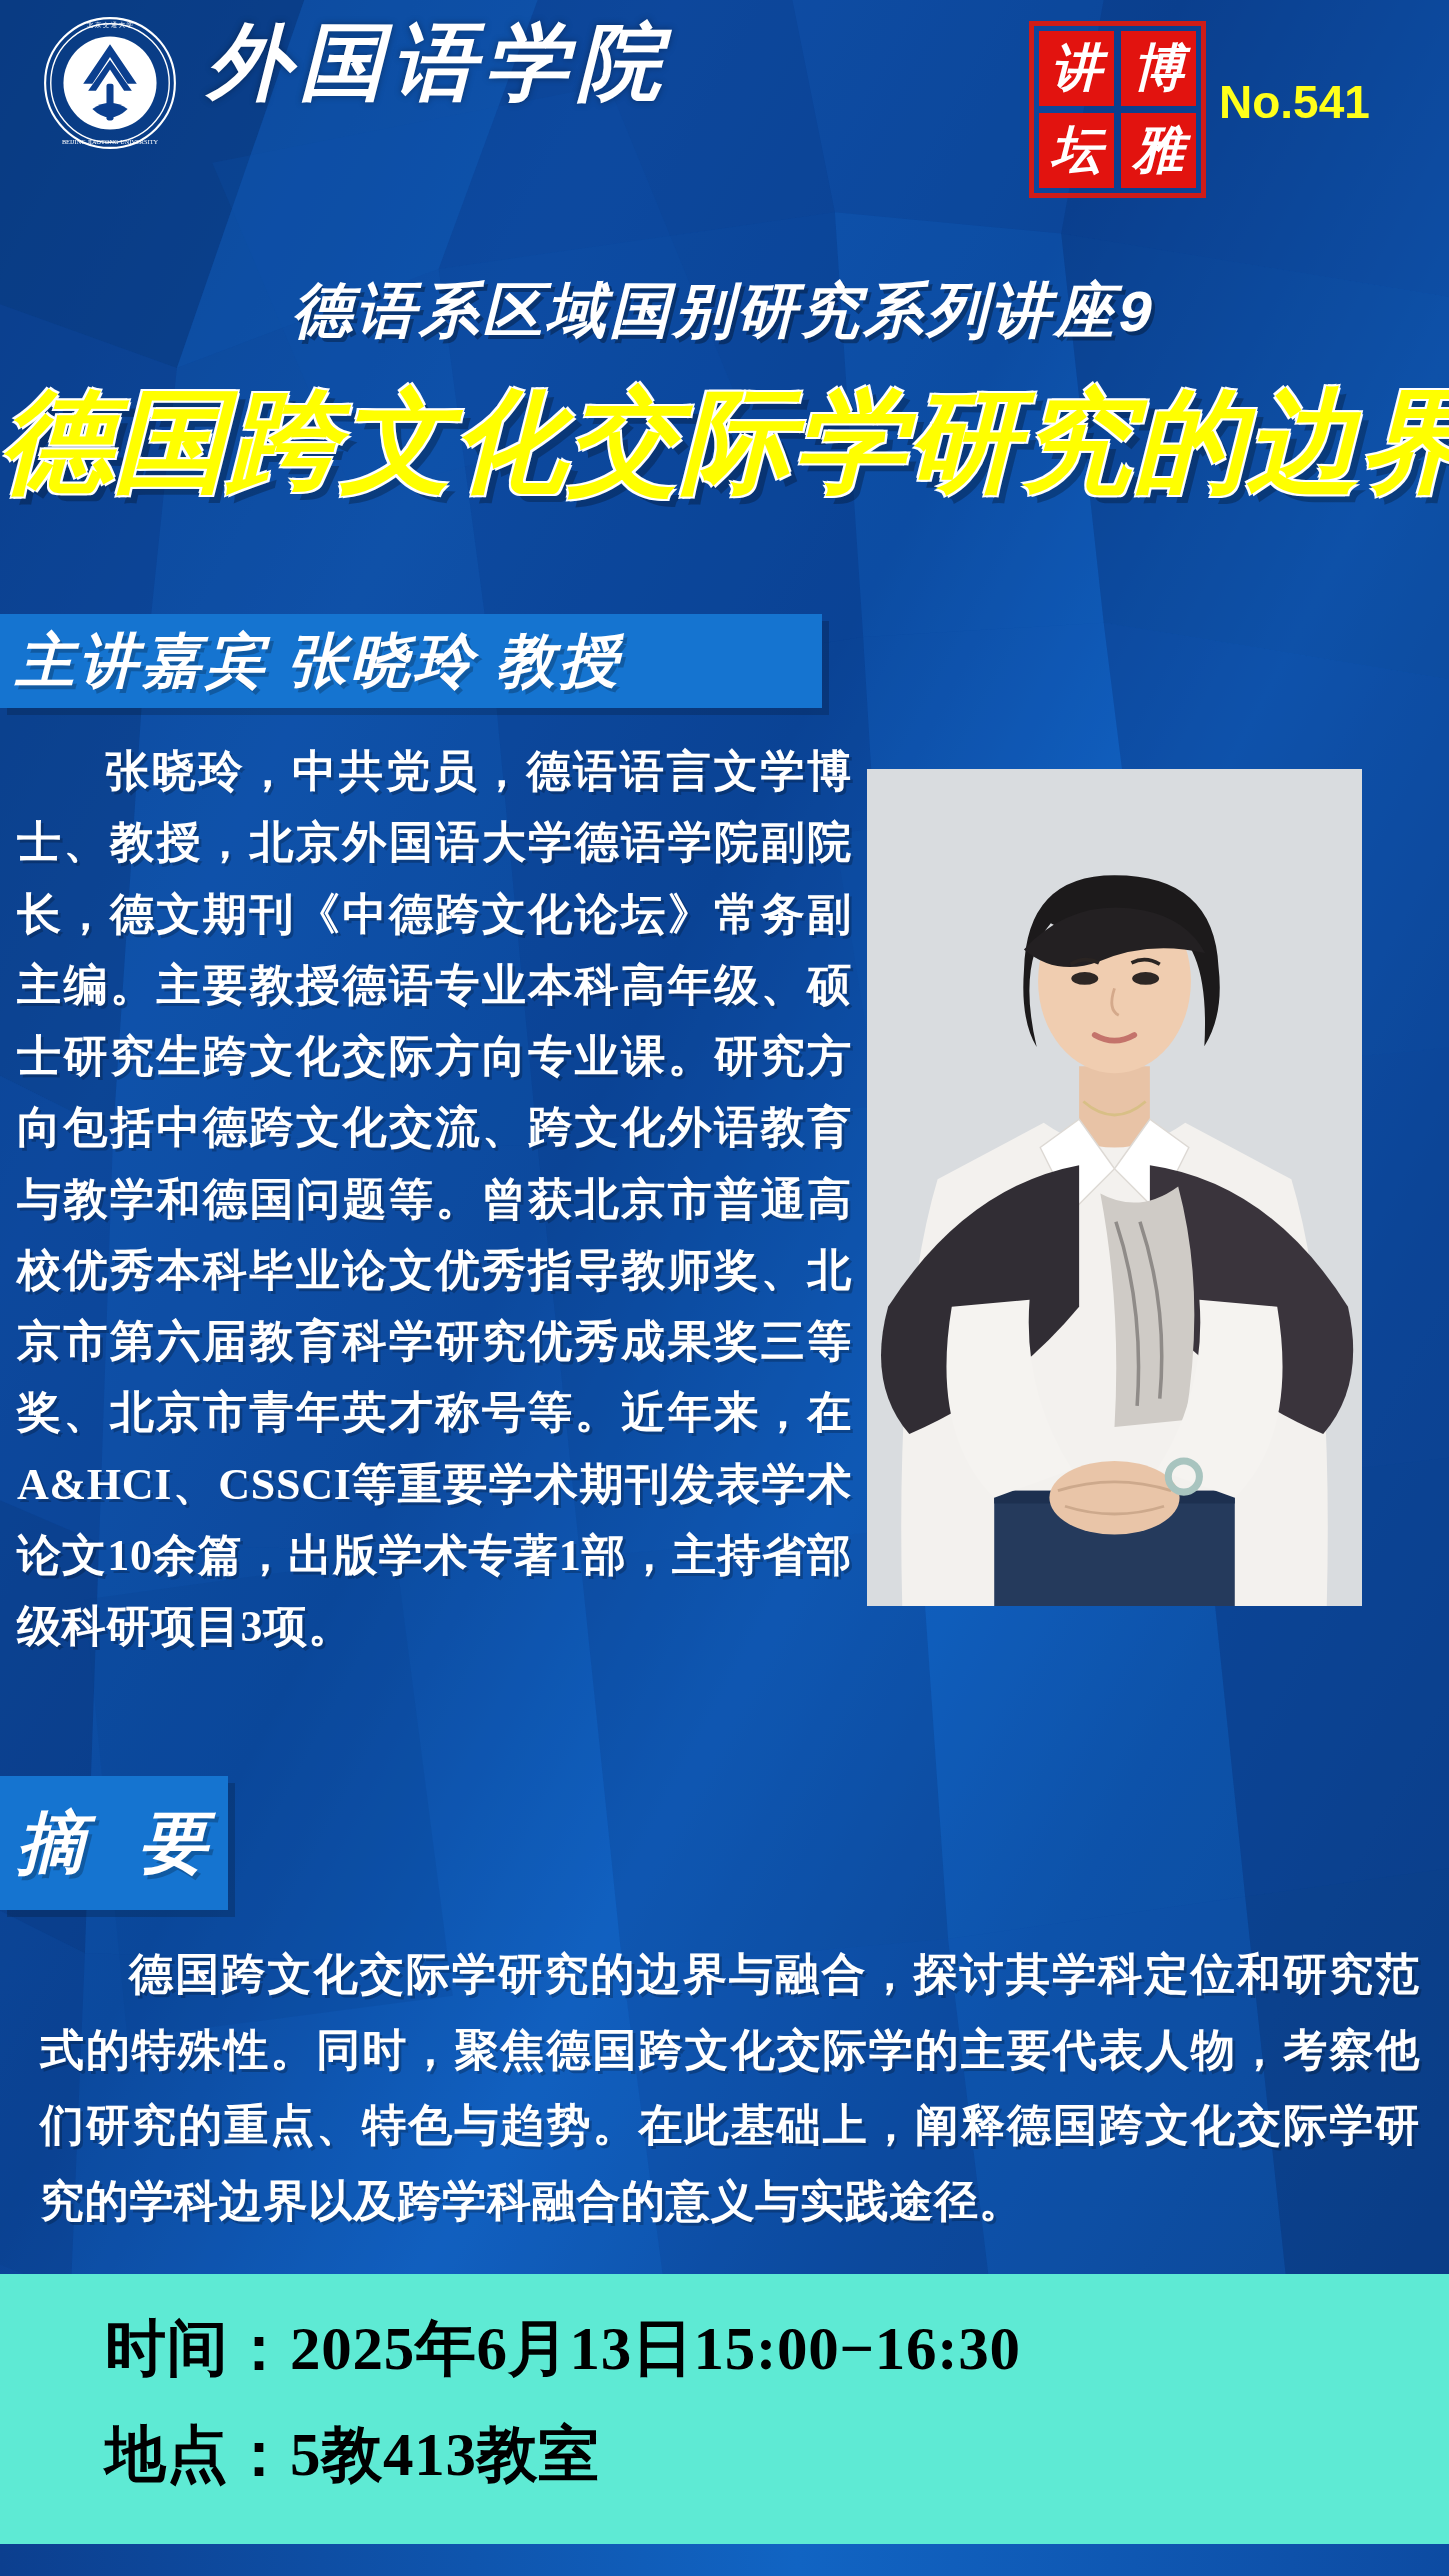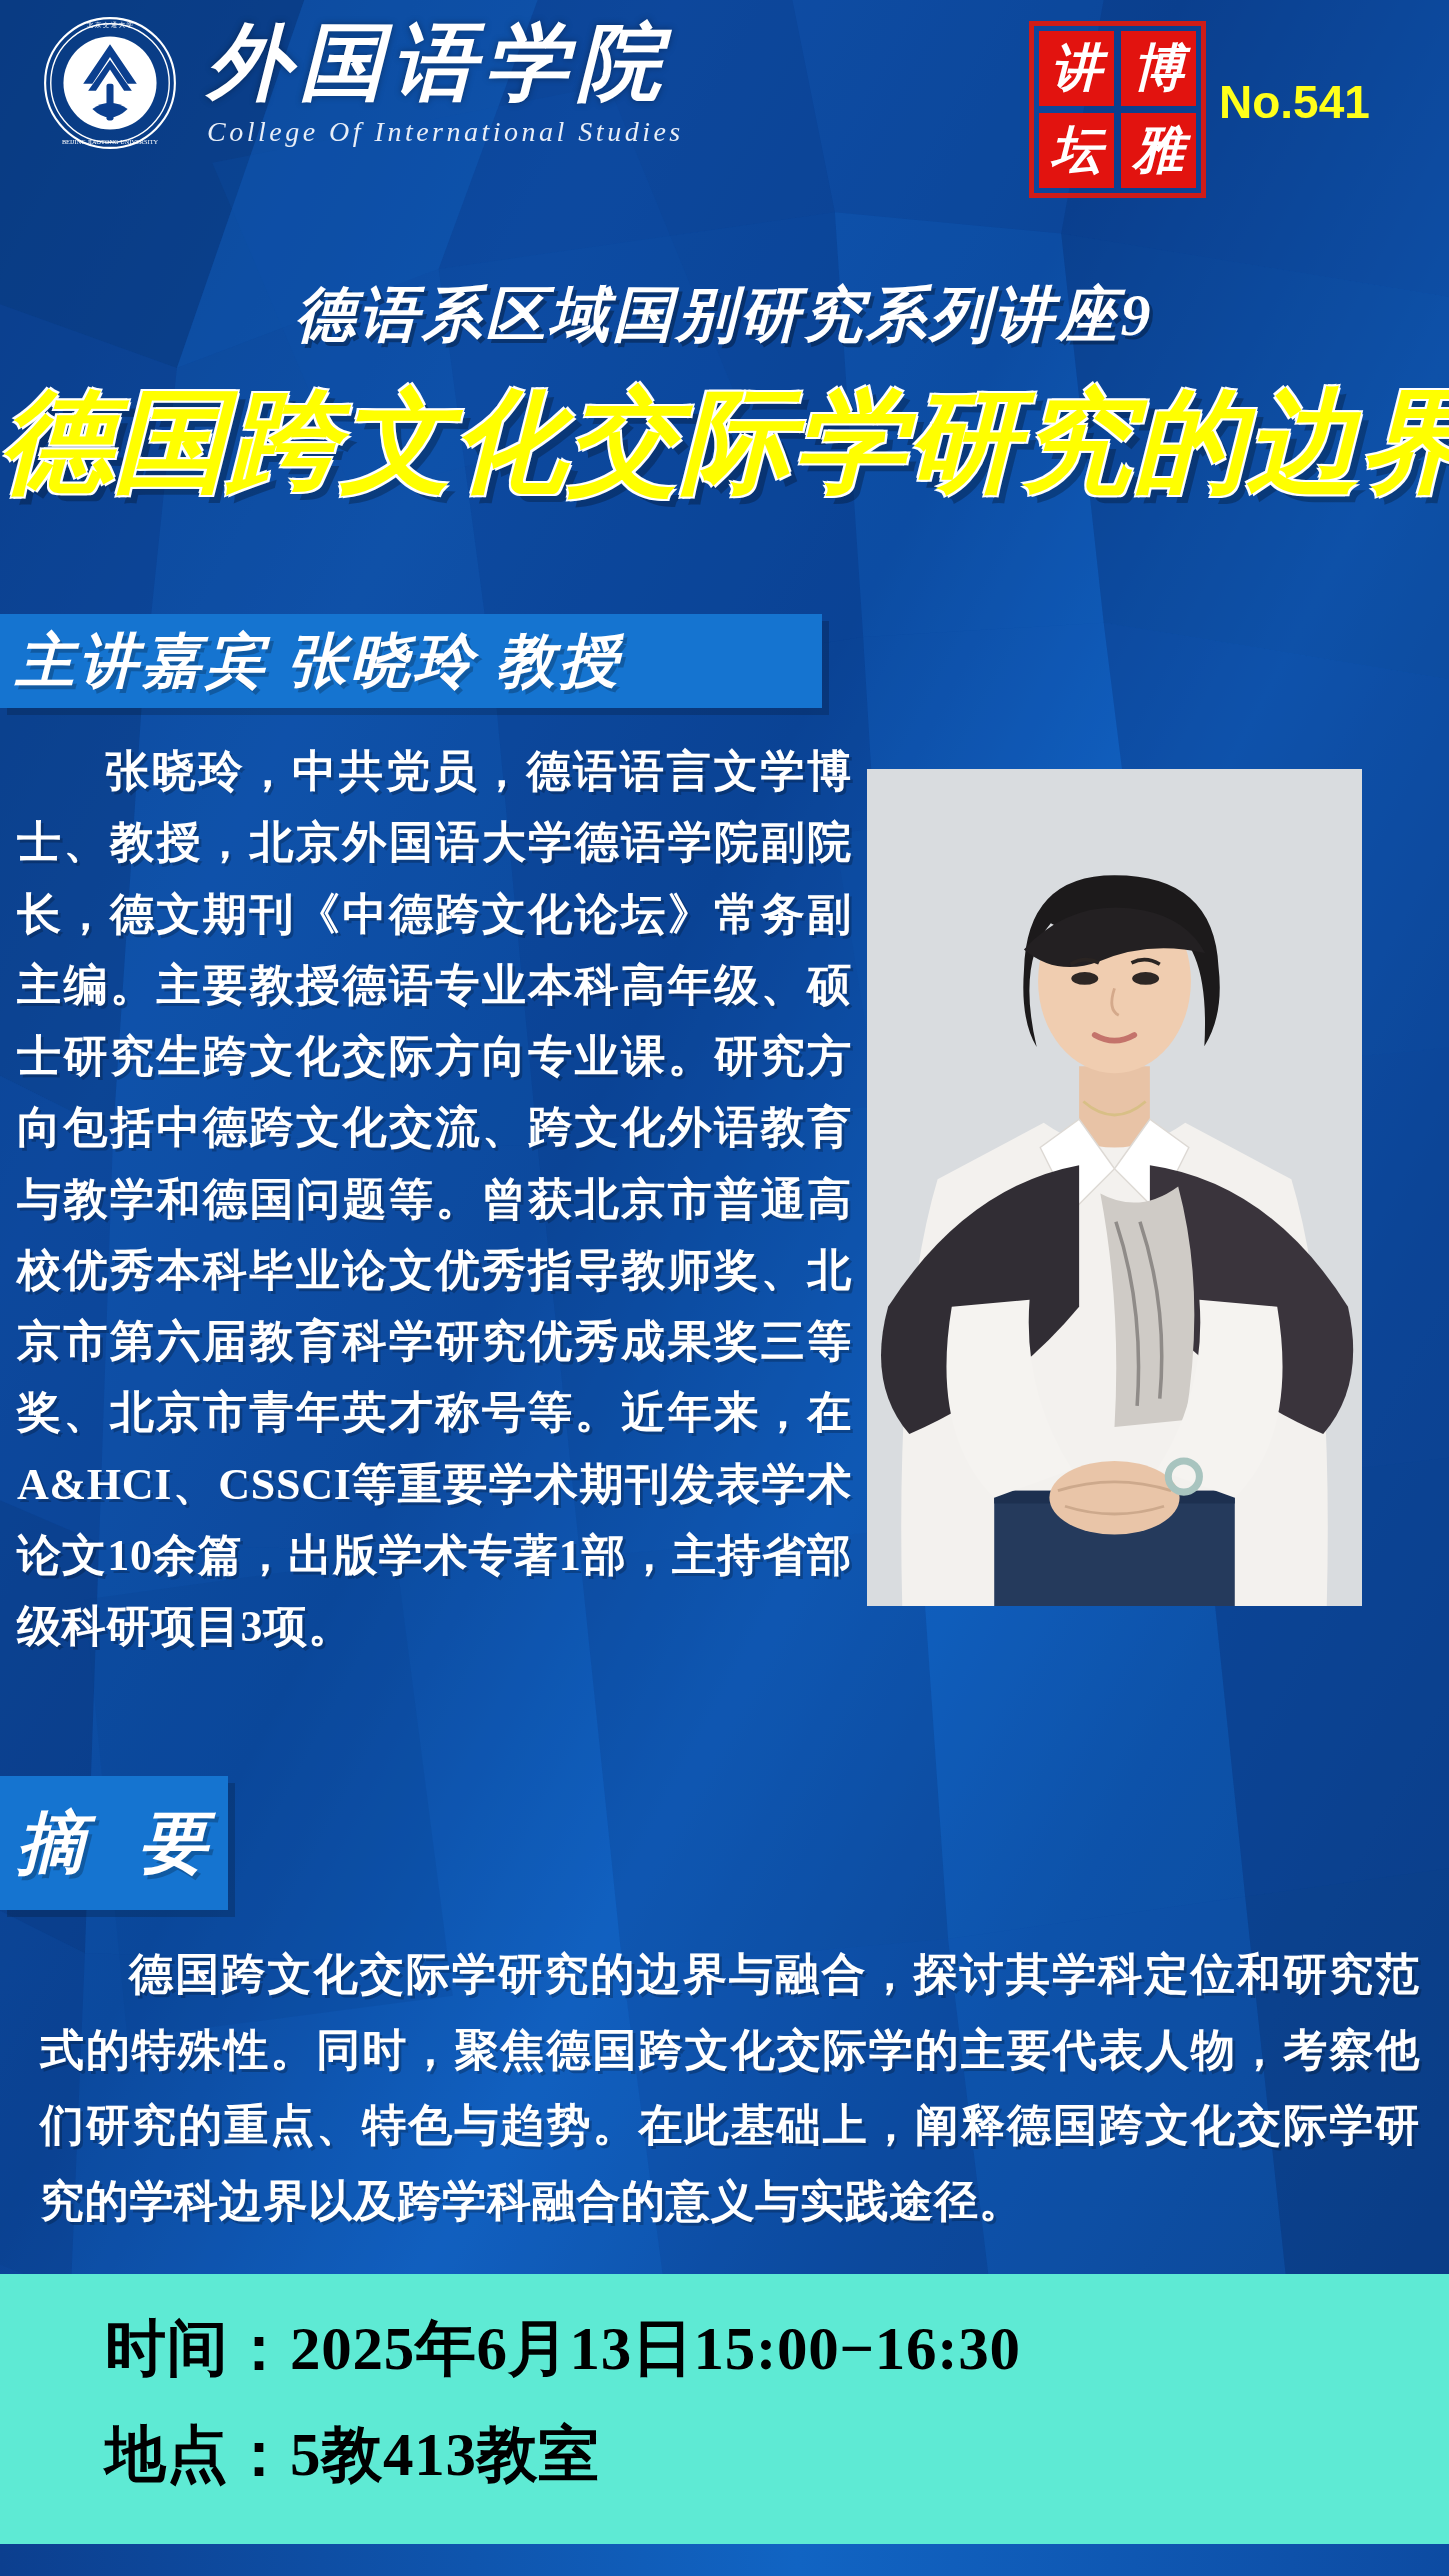--- a/index.html
+++ b/index.html
@@ -73,21 +73,21 @@
     white-space:nowrap;
   }
 
   
   .series-title{
     position:absolute;left:0;top:282px;width:1449px;
     text-align:center;
     color:#ffffff;
     font-size:60px;font-weight:bold;font-style:italic;
     letter-spacing:3.5px;line-height:1.1;
-    font-family:Liberation Serif, serif;
+    font-family:Liberation Mono, monospace;
     text-shadow:3.5px 3.5px 0 rgba(0,0,0,.30);
   }
   .main-title{
     position:absolute;left:0;top:382px;width:1449px;
     text-align:center;
     color:#ffff00;
     font-size:112px;font-weight:bold;font-style:italic;
     letter-spacing:1.4px;line-height:1.08;
     font-family:"Liberation Serif","DejaVu Serif",serif;
     text-shadow:
@@ -233,21 +233,20 @@
         <path d="M70 132 q25 -18 50 0 q-25 24 -50 0 Z" fill="#0b3f8f"></path>
         <g fill="#ffffff" font-family="Liberation Serif, serif" font-size="9">
           <text x="95" y="16" text-anchor="middle">北 京 交 通 大 学</text>
           <text x="95" y="182" text-anchor="middle">BEIJING JIAOTONG UNIVERSITY</text>
         </g>
       </svg>
     </div>
 
     <div class="school-name">
       <div class="cn-school">外国语学院</div>
-      <div class="en-school">College Of International Studies</div>
     </div>
 
     <div class="stamp">
       <div class="stamp-frame"></div>
       <div class="stamp-grid">
         <div class="stamp-cell">讲</div>
         <div class="stamp-cell">博</div>
         <div class="stamp-cell">坛</div>
         <div class="stamp-cell">雅</div>
       </div>

